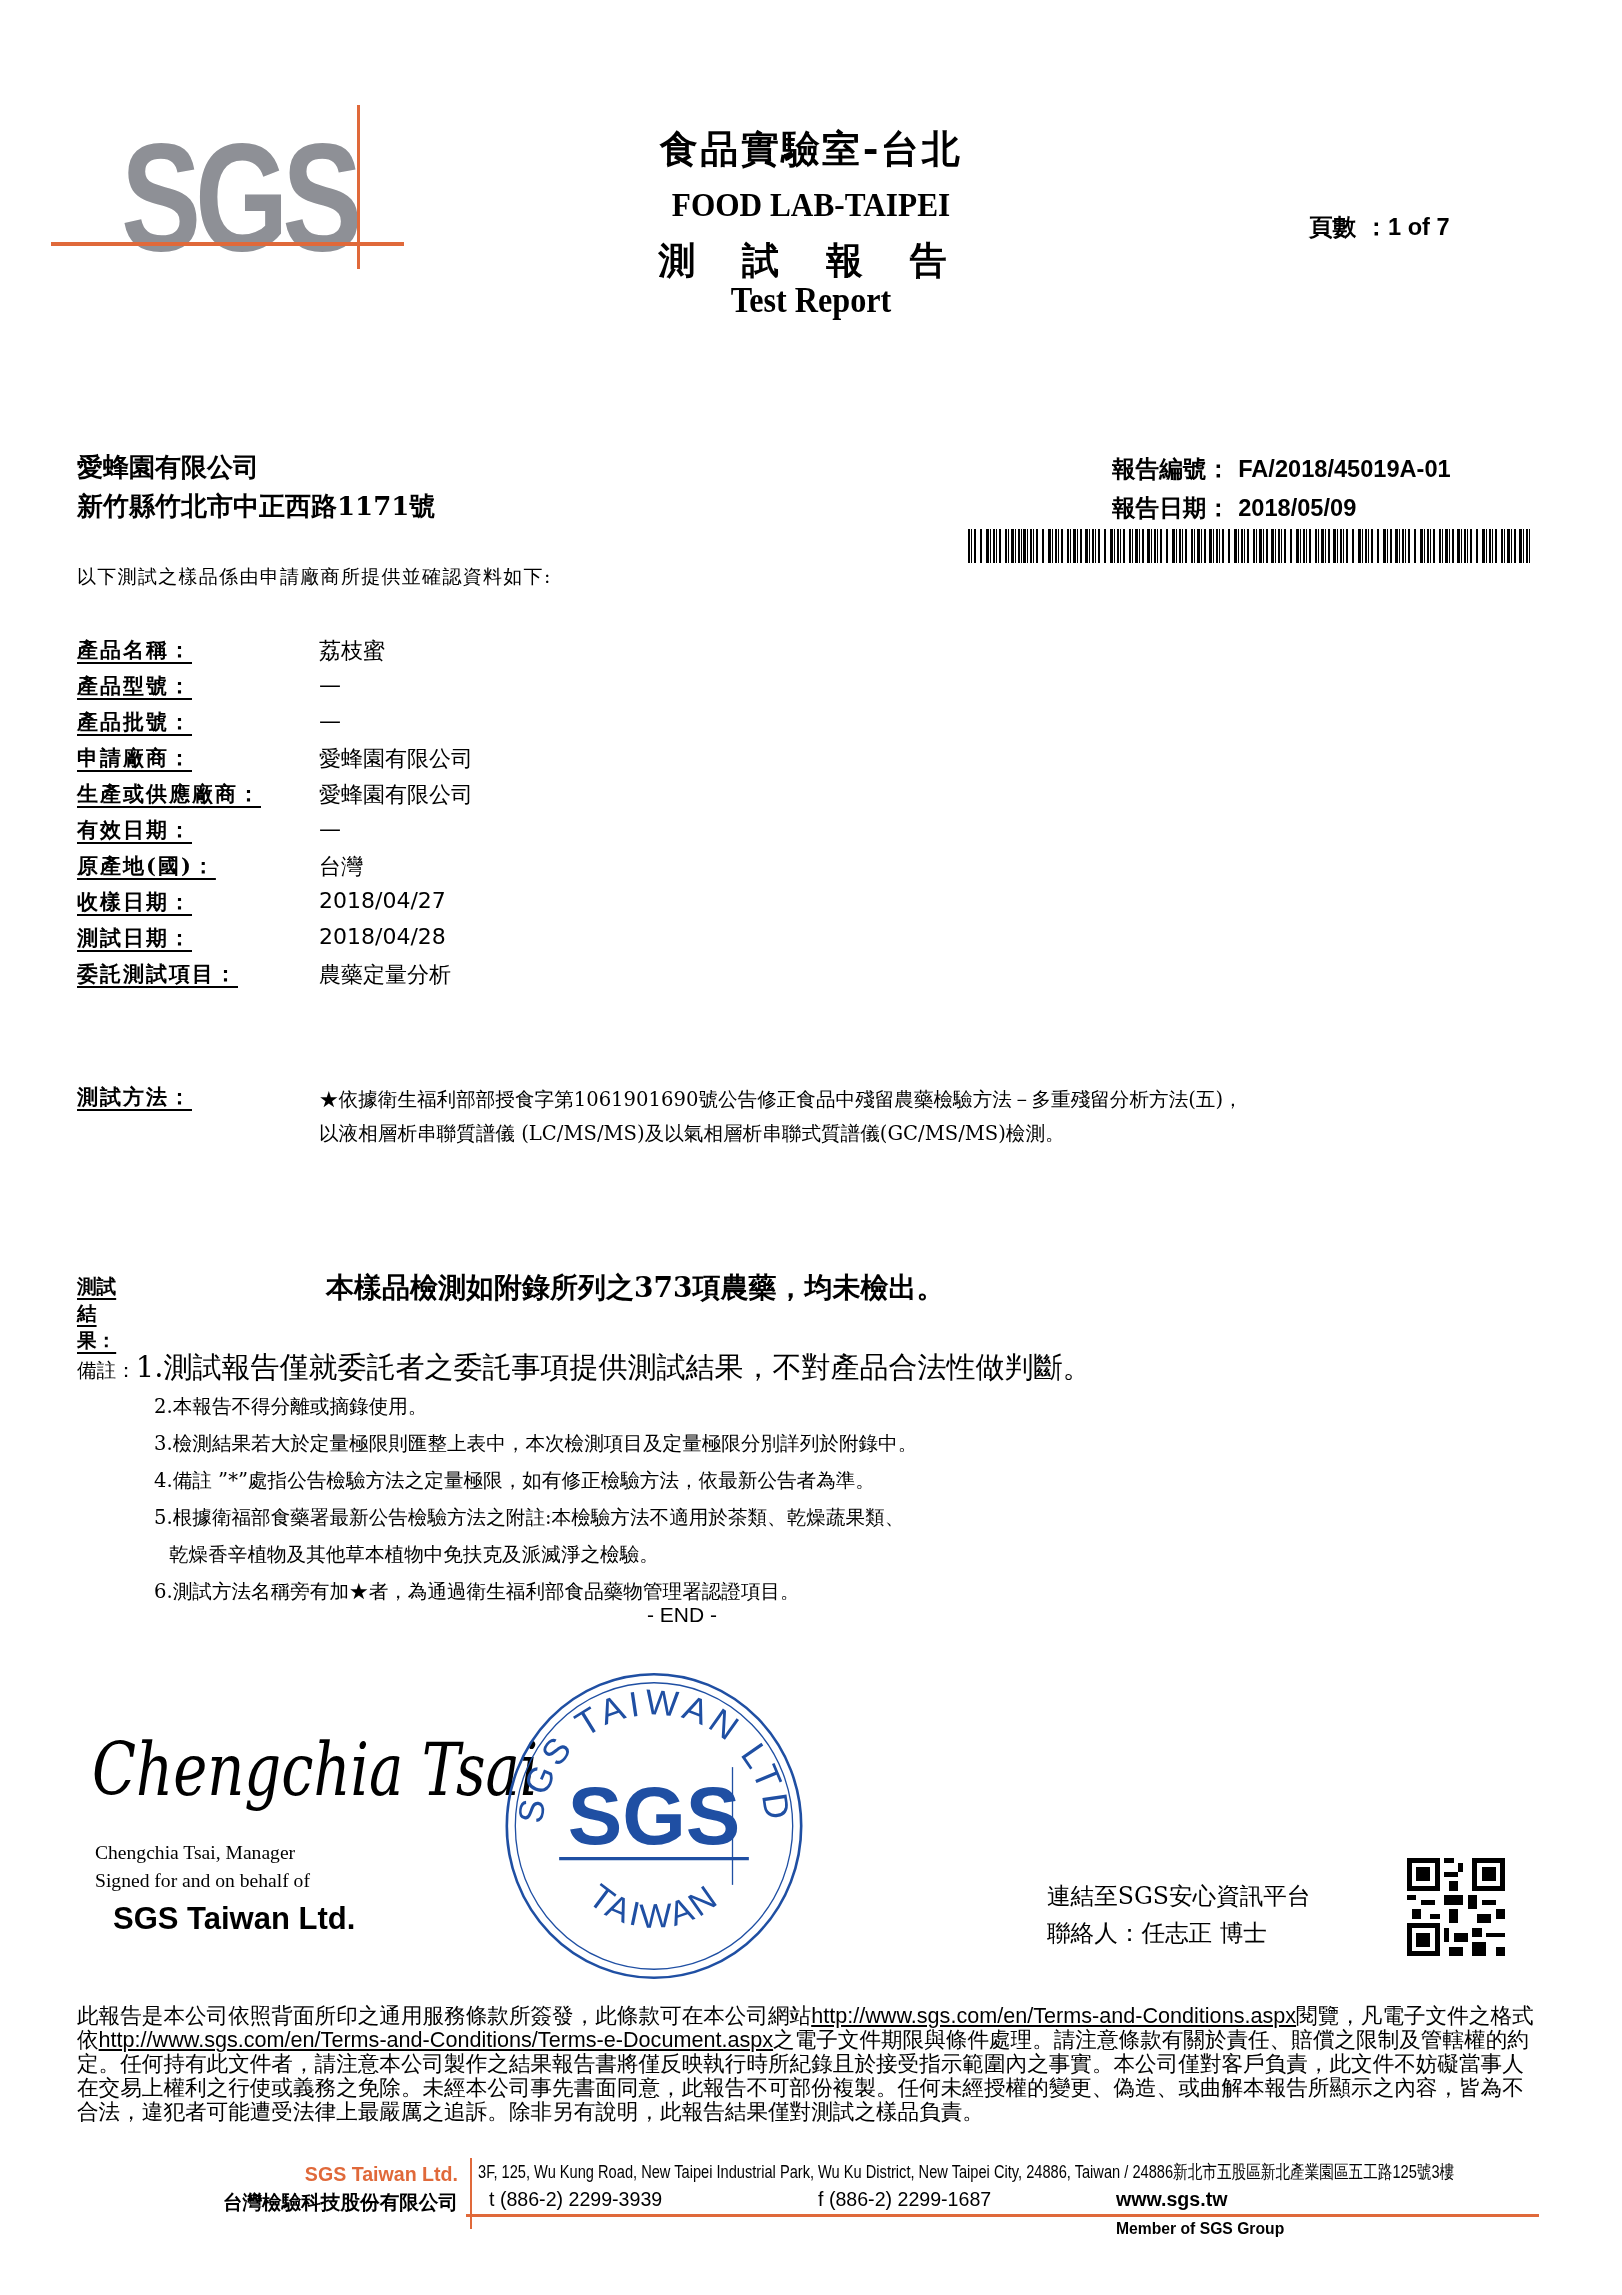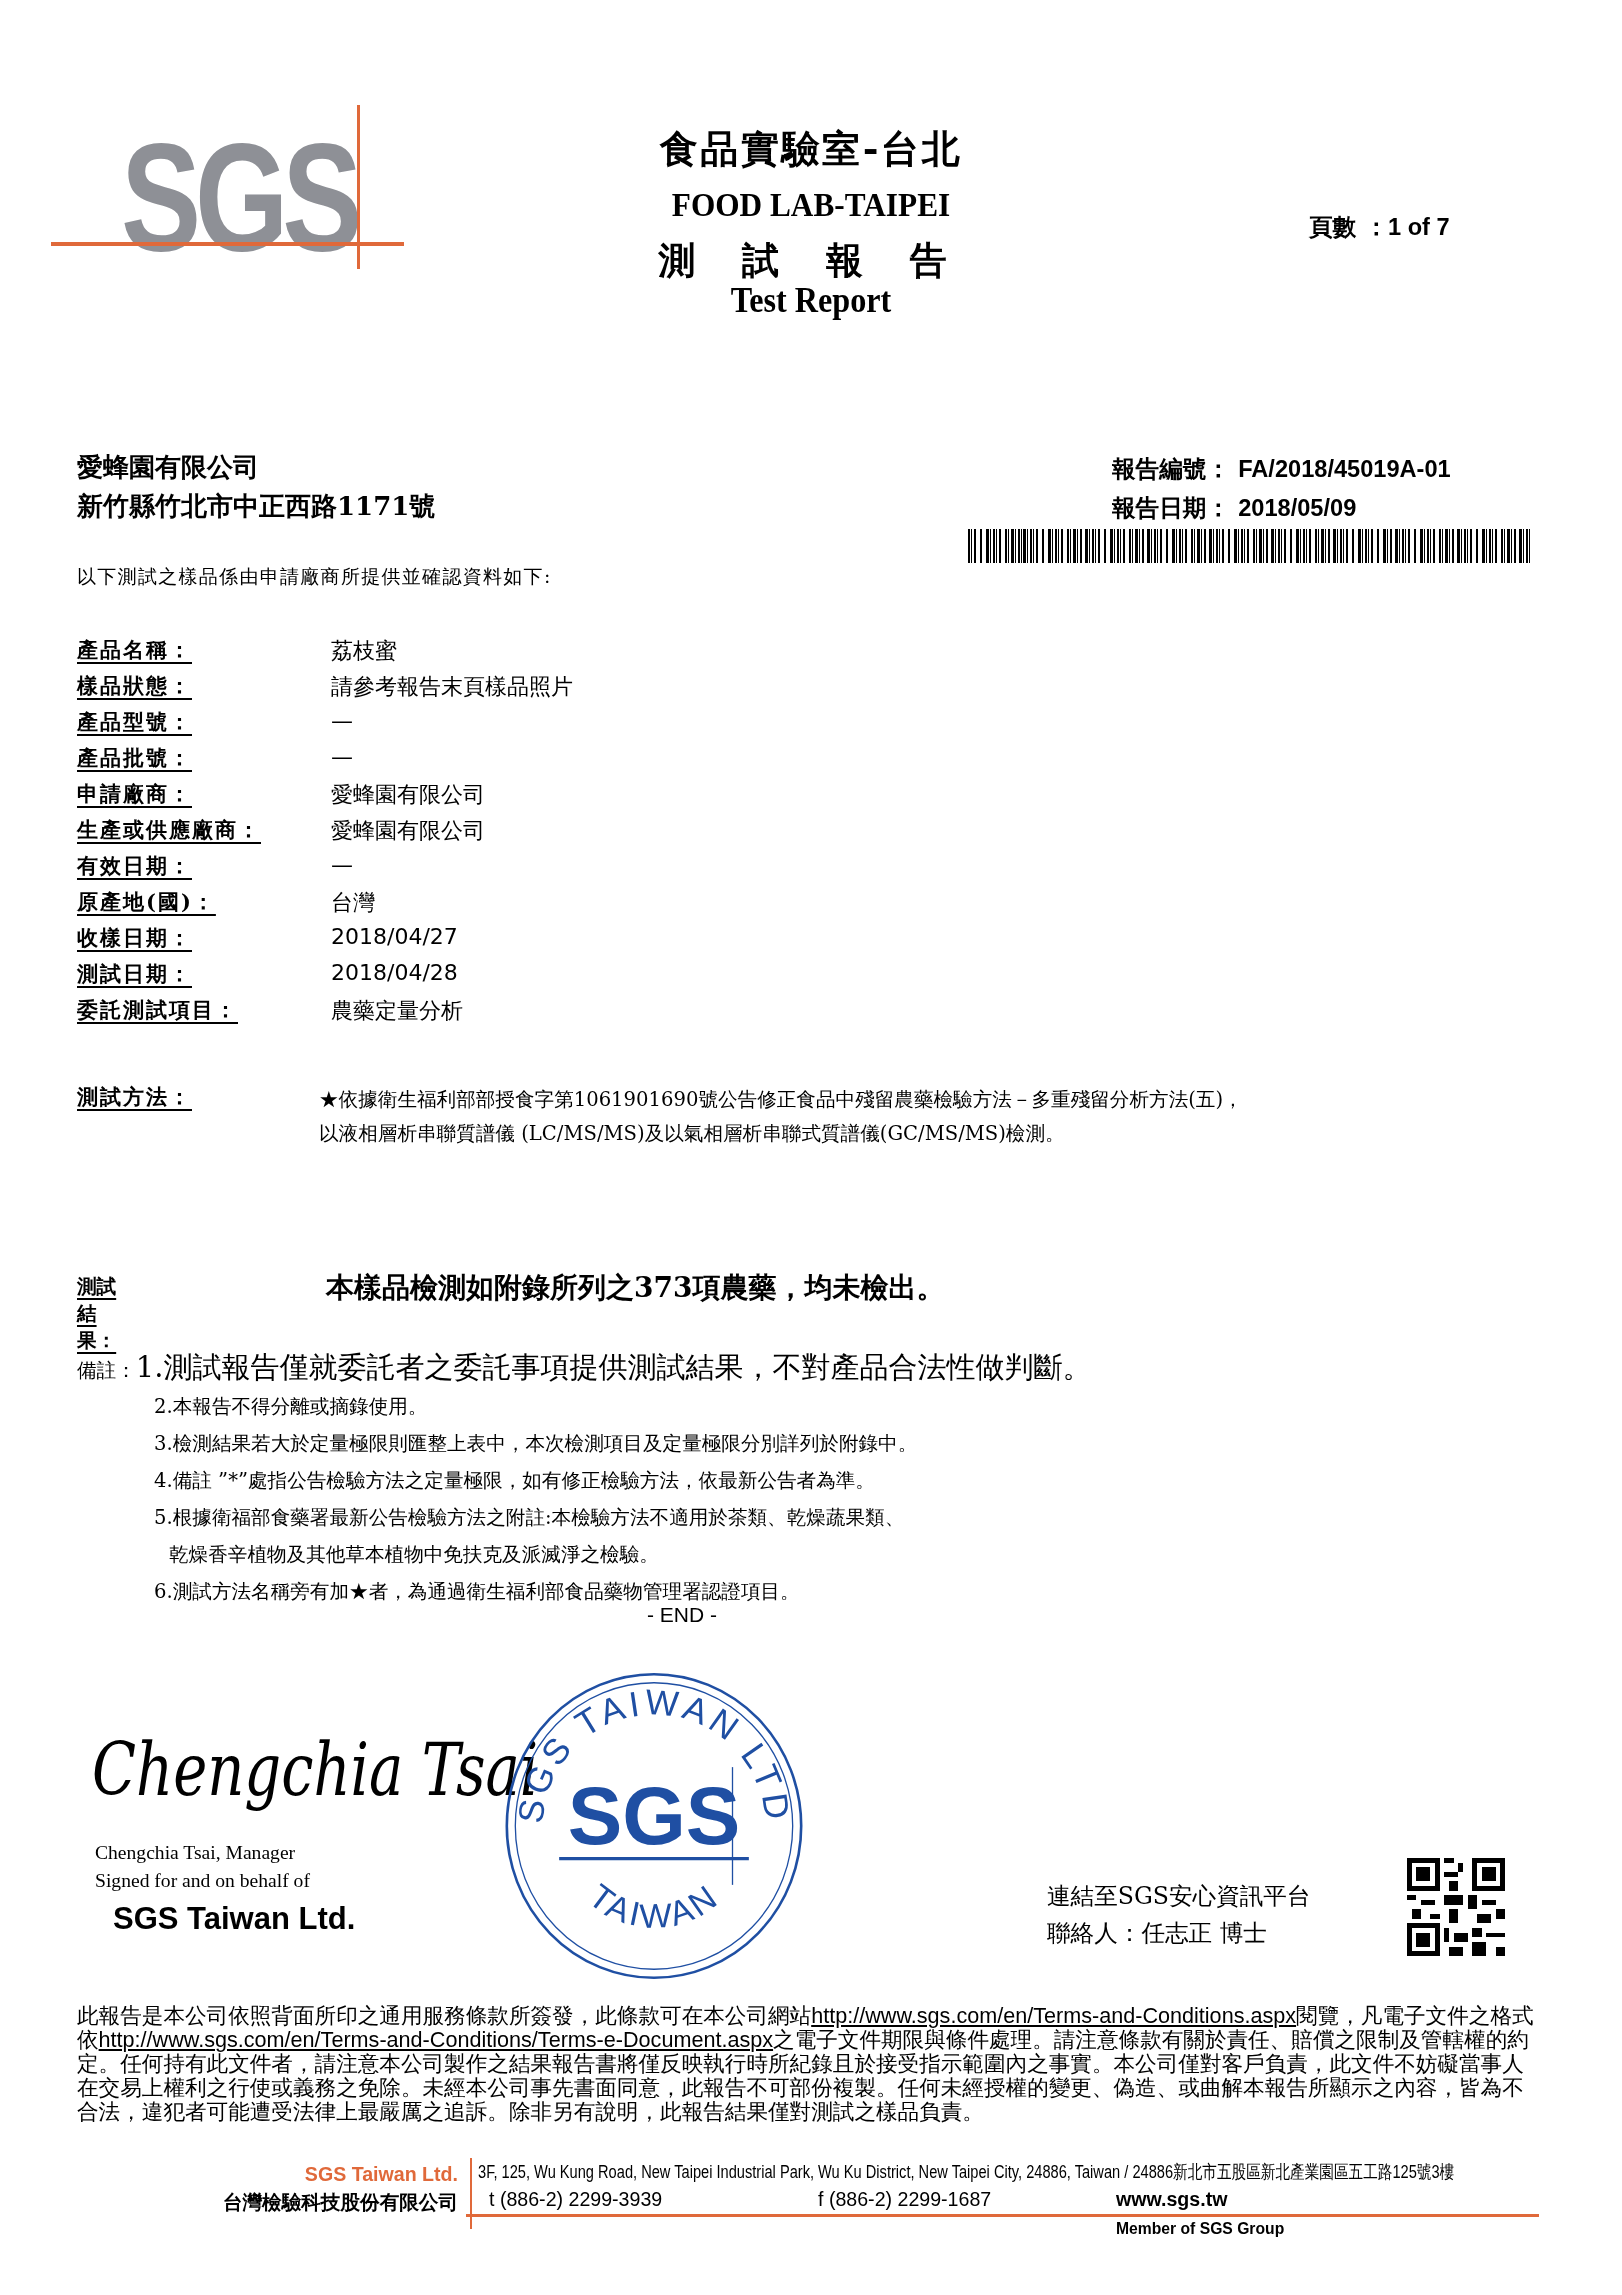--- a/index.html
+++ b/index.html
@@ -24,21 +24,21 @@
   #report-meta{left:1112px;top:450px;font-size:23.6px;font-weight:bold;line-height:39px;}
   #barcode{left:968px;top:529px;width:563px;height:34px;
     background:repeating-linear-gradient(90deg,#000 0 2px,#fff 2px 3.3px,#000 3.3px 3.9px,#fff 3.9px 5.9px,#000 5.9px 8.5px,#fff 8.5px 9.8px,#000 9.8px 10.5px,#fff 10.5px 12.4px);}
 
   #intro{left:77px;top:564px;font-size:19px;letter-spacing:1.3px;}
 
   #fields{left:77px;top:636px;}
   .frow{display:flex;height:36px;align-items:flex-start;}
   .flabel{width:242px;font-size:21px;font-weight:bold;}
   .flabel span{text-decoration:underline;text-decoration-thickness:2px;text-underline-offset:5.2px;letter-spacing:2px;}
-  .fval{font-family:"DejaVu Sans",sans-serif;font-size:22px;margin-left:12px;}
+  .fval{font-family:"DejaVu Sans",sans-serif;font-size:22px;}
 
   #method{left:77px;top:1083px;font-size:19.6px;}
   #method .flabel{position:absolute;left:0;top:0;}
   #method .lines{position:absolute;left:242px;top:0;width:1276px;line-height:34px;}
 
   #result{left:77px;top:1269px;}
   #result .lbl{position:absolute;left:0;top:3.9px;font-size:19.6px;font-weight:bold;text-decoration:underline;text-decoration-thickness:2px;text-underline-offset:5.2px;}
   #result .val{position:absolute;left:249px;top:0;font-size:28px;font-weight:bold;white-space:nowrap;}
 
   #notes{left:77px;top:1348px;}
@@ -95,24 +95,20 @@
   <div><span>報告日期：</span> <span class="sans">2018/05/09</span></div>
 </div>
 <div class="abs" id="barcode"></div>
 
 <div class="abs" id="intro">以下測試之樣品係由申請廠商所提供並確認資料如下:</div>
 
 <div class="abs" id="fields">
   <div class="frow">
       <div class="flabel"><span>產品名稱：</span></div>
       <div class="fval">荔枝蜜</div>
-    </div>
-  <div class="frow">
-      <div class="flabel"><span>樣品狀態：</span></div>
-      <div class="fval">請參考報告末頁樣品照片</div>
     </div>
   <div class="frow">
       <div class="flabel"><span>產品型號：</span></div>
       <div class="fval">—</div>
     </div>
   <div class="frow">
       <div class="flabel"><span>產品批號：</span></div>
       <div class="fval">—</div>
     </div>
   <div class="frow">

